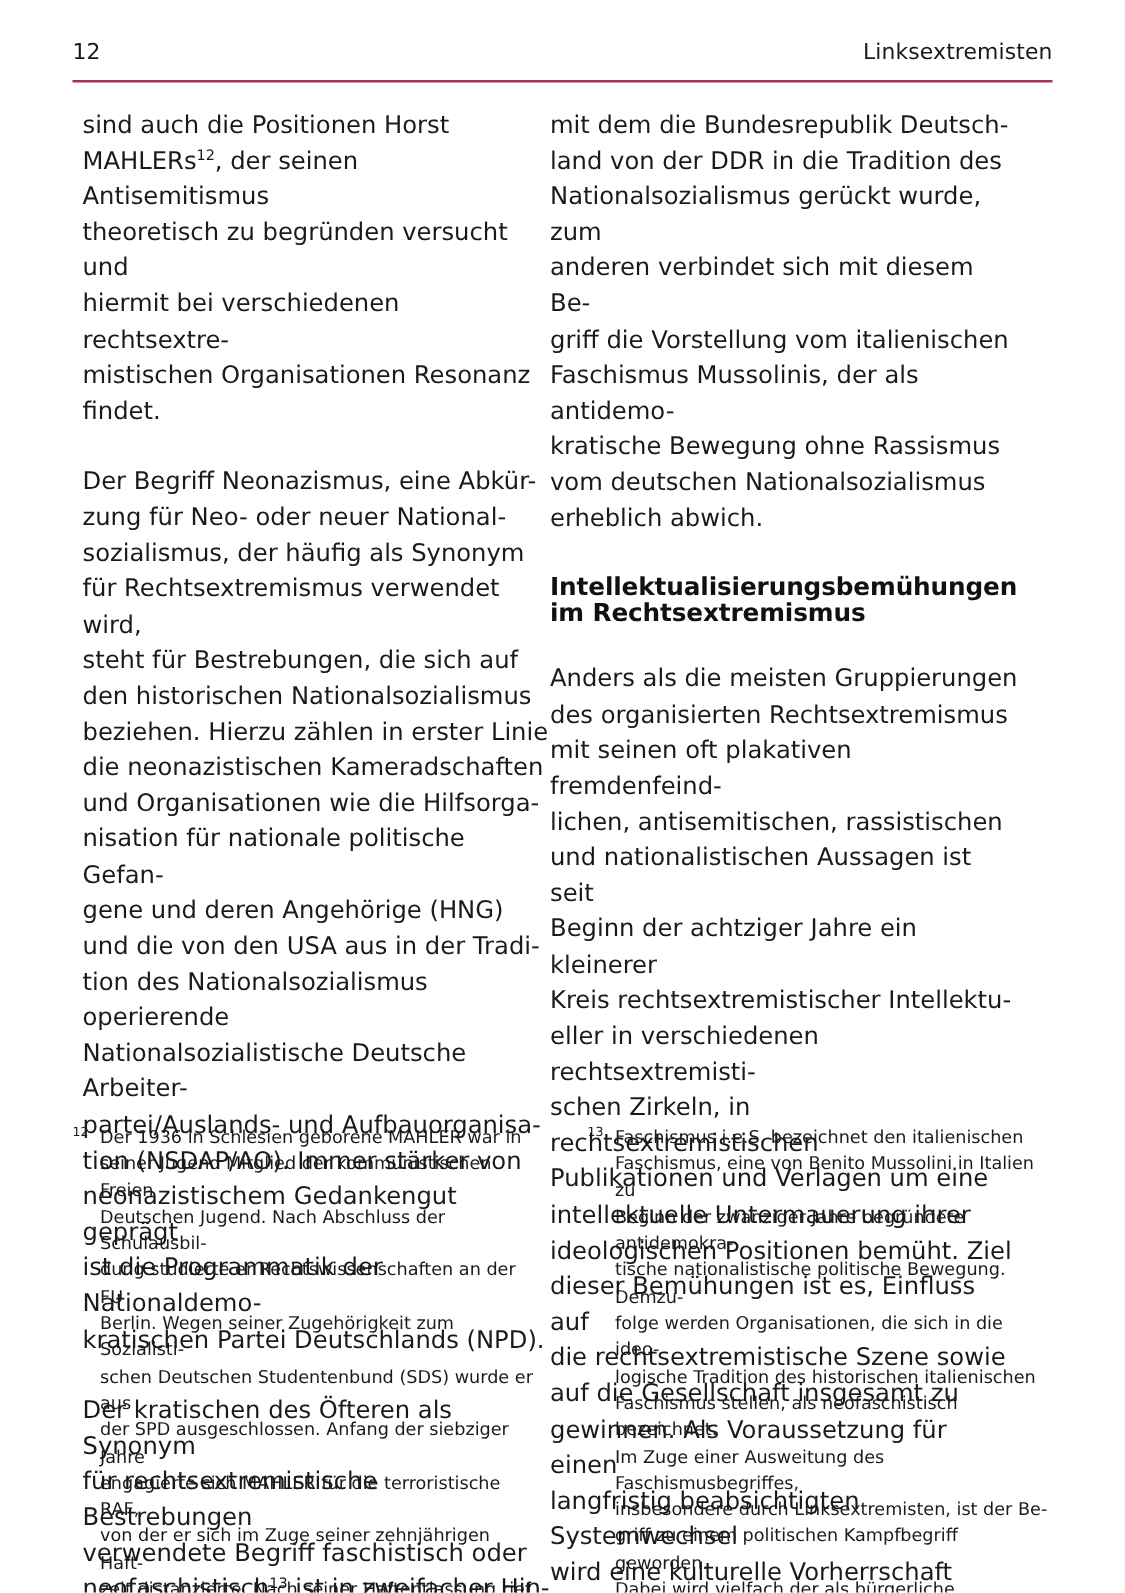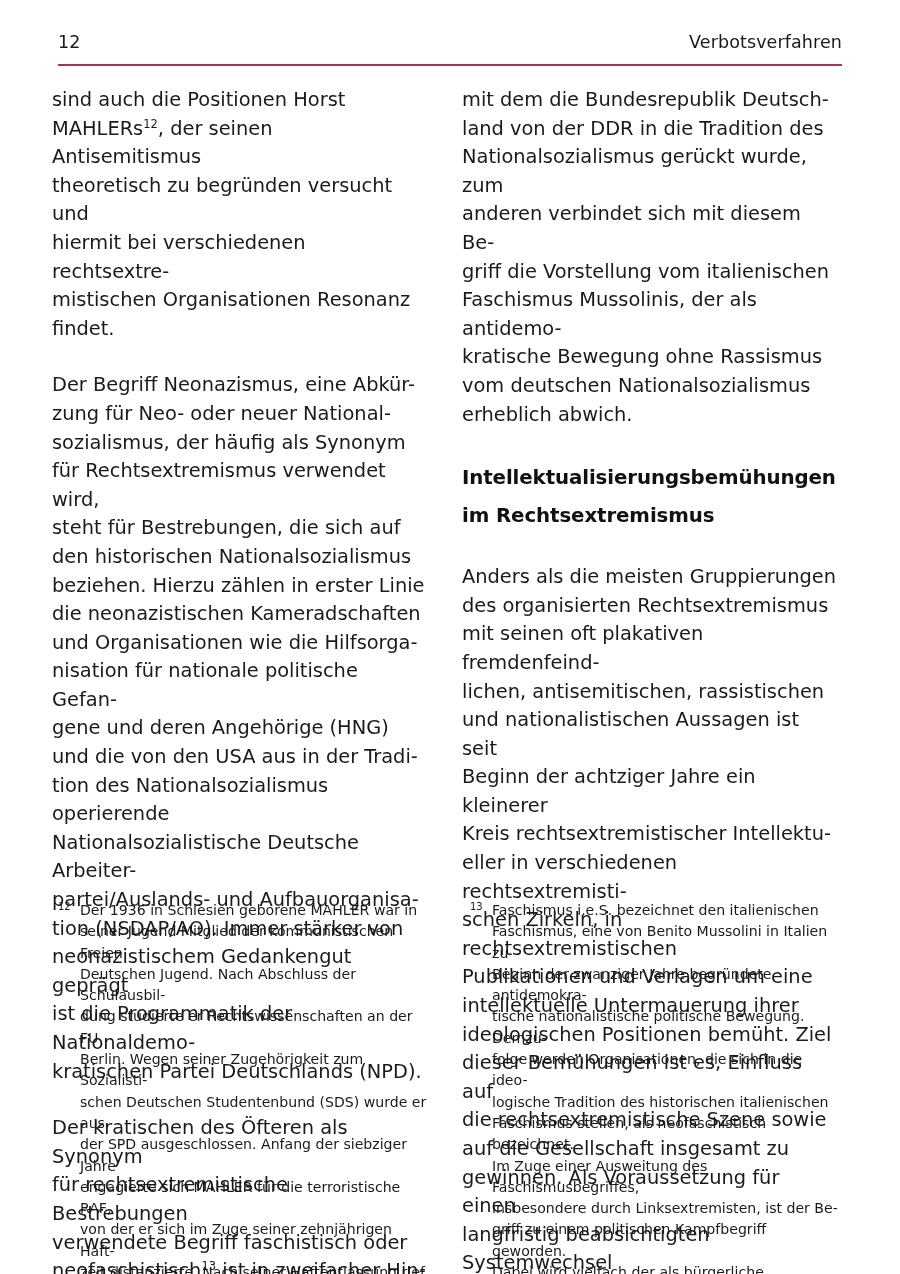--- a/index.html
+++ b/index.html
@@ -47,26 +47,25 @@
     left: 58px;
     top: 64px;
     width: 784px;
     height: 2px;
     background: #a8325f;
   }
 
   
   .body-cols {
     position: absolute;
-    left: 52px;
+    left: 66px;
     top: 86px;
     width: 784px;
     height: 790px;
     display: flex;
-    justify-content: space-between;
   }
   .col {
     width: 374px;
   }
   p.body-par {
     margin: 0;
     font-size: 19.4px;
     line-height: 28.6px;
     color: #1a1a1a;
     text-align: left;
@@ -79,21 +78,21 @@
   }
   .sup {
     font-size: 11.5px;
     vertical-align: 7px;
     line-height: 0;
   }
 
   h2.section-heading {
     margin: 0;
     font-size: 19.8px;
-    line-height: 38px;
+    line-height: 21px;
     font-weight: bold;
     color: #111111;
     white-space: pre-line;
     letter-spacing: -0.1px;
   }
   .heading-space-before { height: 30px; }
   .heading-space-after  { height: 28px; }
 
   
   .footnote-cols {
@@ -134,21 +133,21 @@
     color: #1a1a1a;
   }
 </style>
 </head>
 <body>
 
 <div class="page">
 
   <div class="running-head">
     <span class="folio">12</span>
-    <span class="head-title">Verbotsverfahren</span>
+    <span class="head-title">Linksextremisten</span>
   </div>
   <div class="head-rule"></div>
 
   <div class="body-cols">
 
     <div class="col">
       <p class="body-par"><span>sind auch die Positionen Horst
 MAHLERs</span><span class="sup">12</span><span>, der seinen Antisemitismus
 theoretisch zu begründen versucht und
 hiermit bei verschiedenen rechtsextre-

